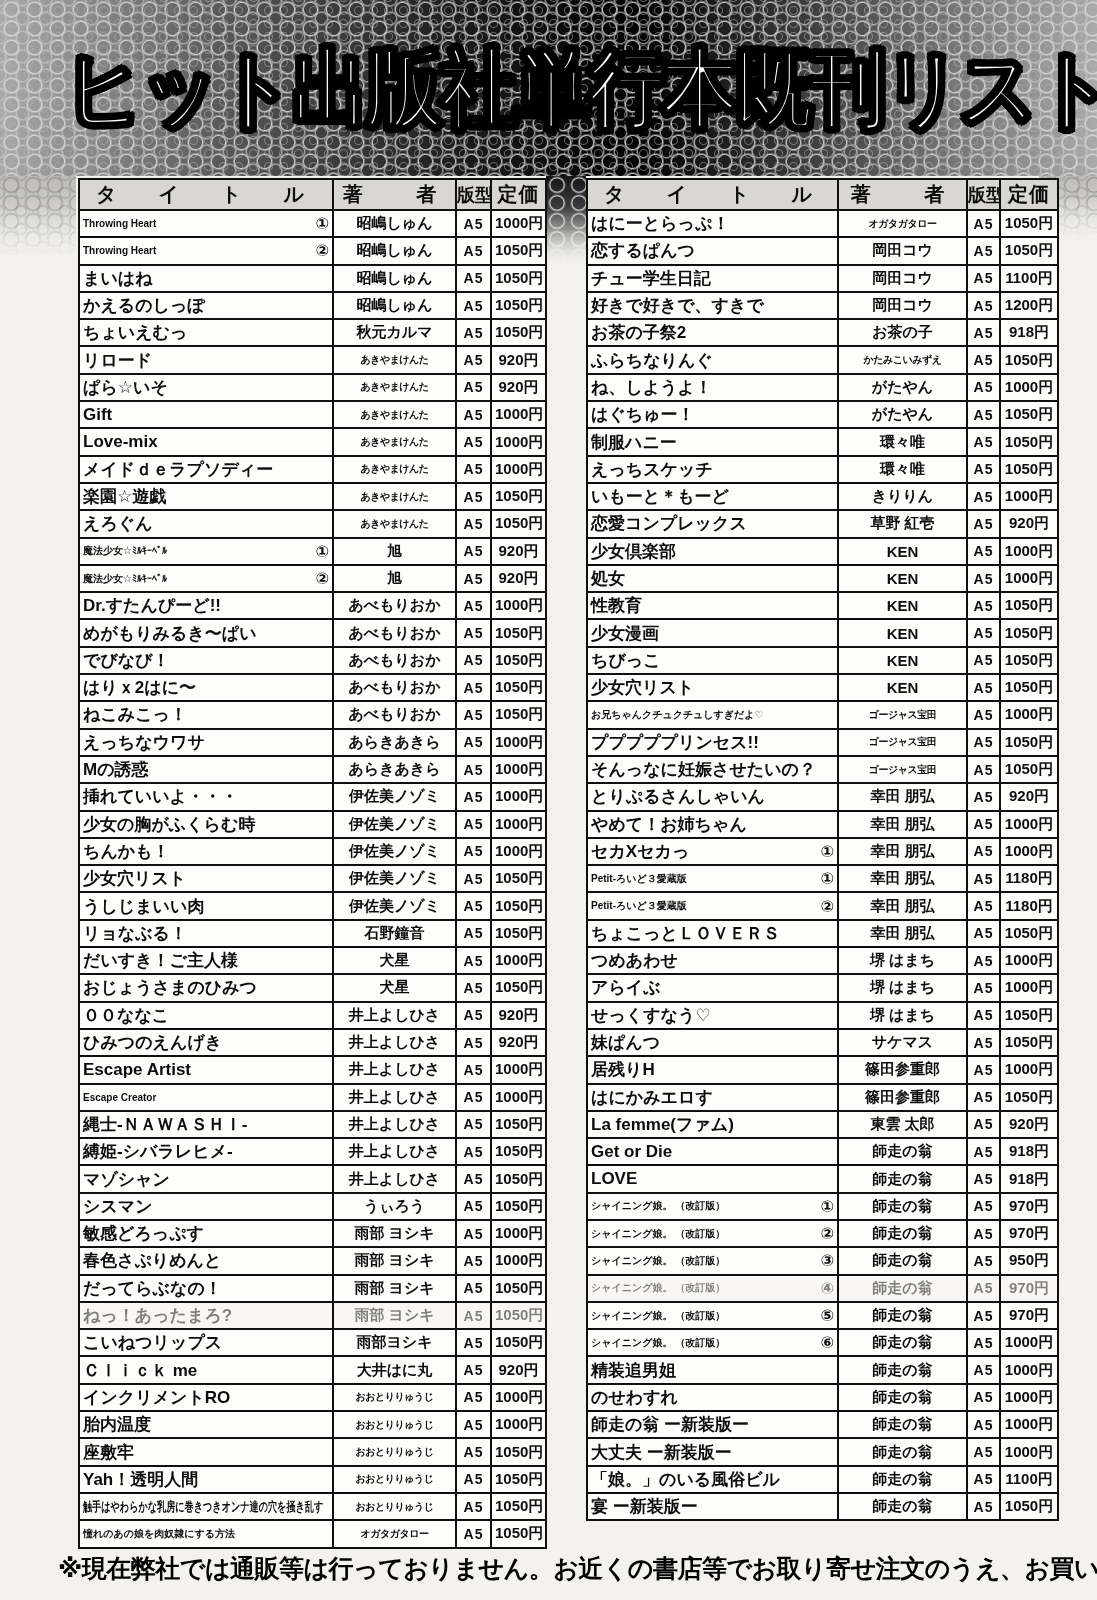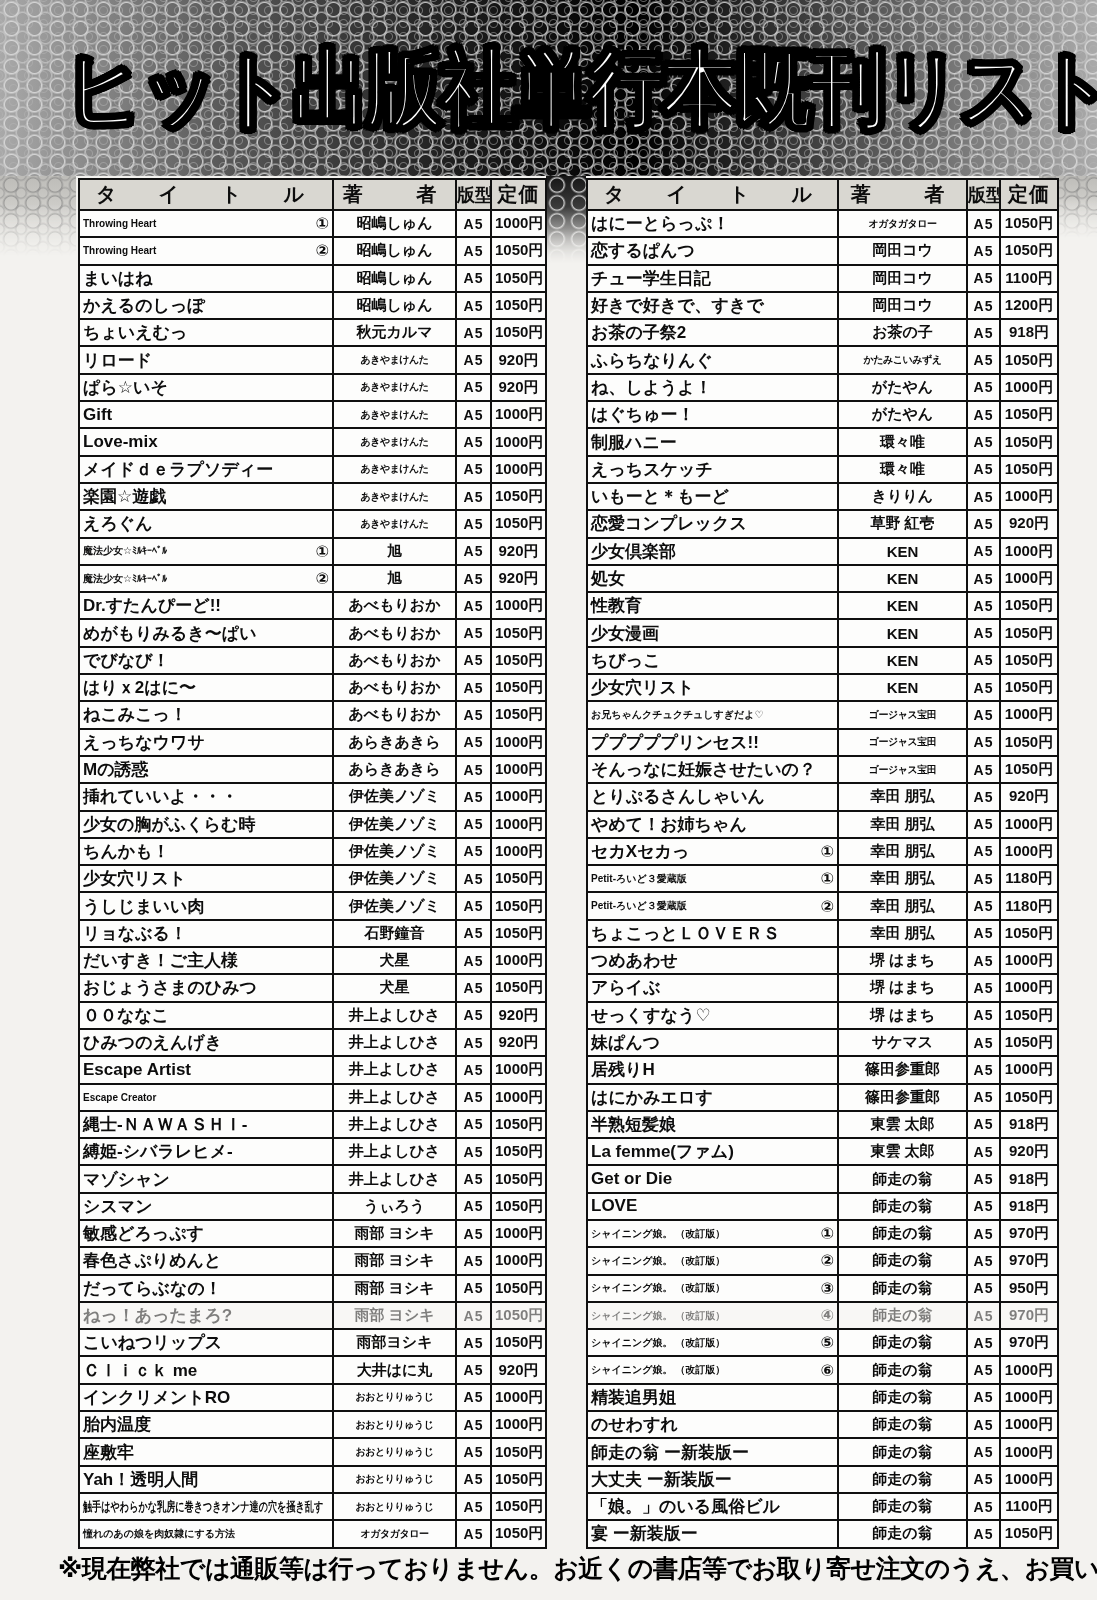--- a/index.html
+++ b/index.html
@@ -951,30 +951,20 @@
                 <span class="ttext">はにかみエロす</span>
               </div>
             </td>
             <td class="c2">篠田参重郎</td>
             <td class="c3">A5</td>
             <td class="c4">1050円</td>
           </tr>
           <tr>
             <td class="c1">
               <div class="tcell">
-                <span class="ttext">半熟短髪娘</span>
-              </div>
-            </td>
-            <td class="c2">東雲 太郎</td>
-            <td class="c3">A5</td>
-            <td class="c4">918円</td>
-          </tr>
-          <tr>
-            <td class="c1">
-              <div class="tcell">
                 <span class="ttext">La femme(ファム)</span>
               </div>
             </td>
             <td class="c2">東雲 太郎</td>
             <td class="c3">A5</td>
             <td class="c4">920円</td>
           </tr>
           <tr>
             <td class="c1">
               <div class="tcell">

